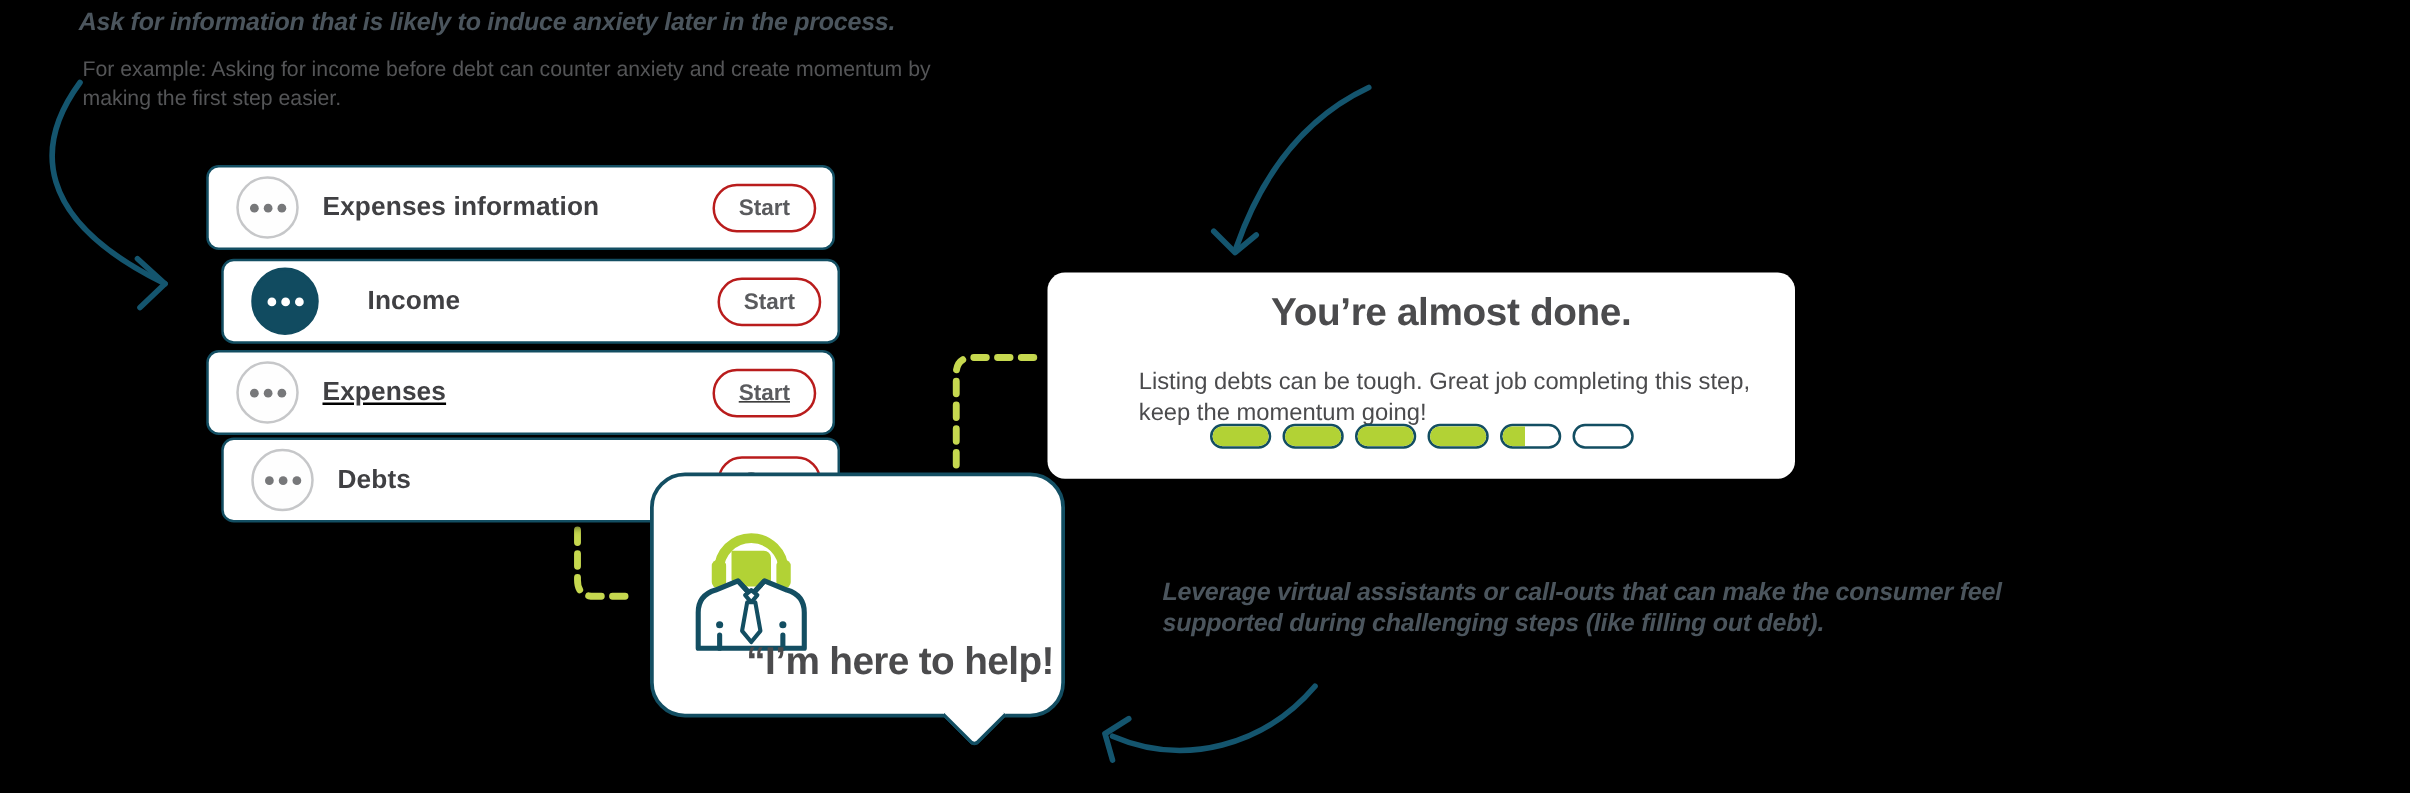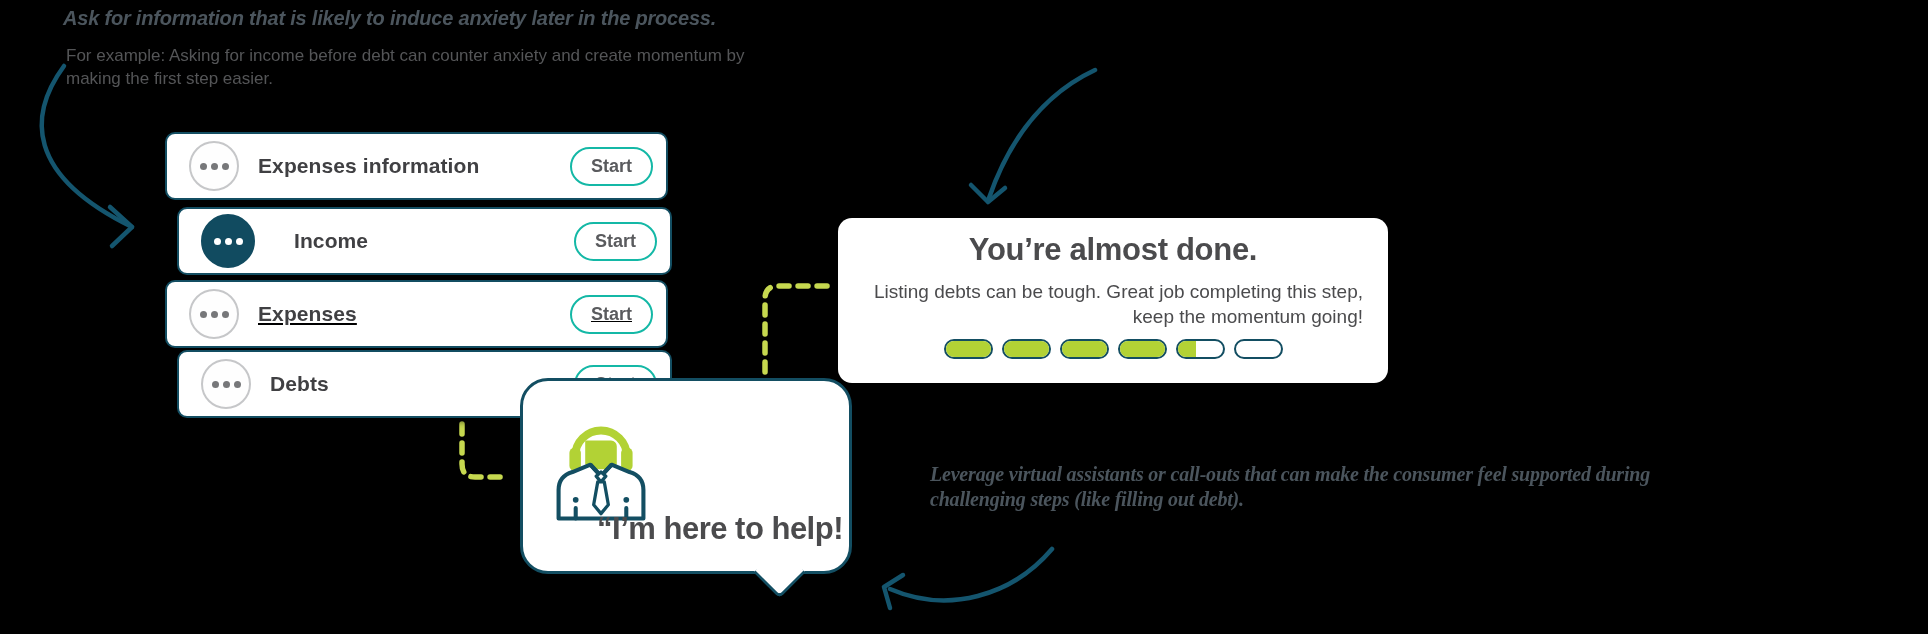--- a/index.html
+++ b/index.html
@@ -11,21 +11,21 @@
   .annotation{
     position:absolute;font-weight:bold;font-style:italic;color:#4b555d;
     font-size:20px;line-height:1.26;letter-spacing:-0.2px;
   }
   .annotation.title-left{left:63px;top:6px;width:900px;white-space:nowrap;}
   .para{
     position:absolute;left:66px;top:44px;width:690px;color:#545557;
     font-size:17px;line-height:1.38;
   }
   .annotation.top-right{left:1110px;top:26px;width:720px;}
-  .annotation.bottom-right{left:930px;top:462px;width:730px;font-family:Liberation Serif, serif;}
+  .annotation.bottom-right{left:930px;top:462px;width:730px;}
 
   
   #connector-layer{position:absolute;left:0;top:0;width:1928px;height:634px;z-index:1;pointer-events:none;}
 
   
   .step-row{
     position:absolute;height:68px;background:#fff;border:2.5px solid #134e62;
     border-radius:10px;display:flex;align-items:center;
     padding:0 13px 0 22px;box-sizing:border-box;z-index:3;
     box-shadow:3px 4px 6px rgba(0,0,0,0.55);
@@ -36,35 +36,35 @@
   .step-row.r3{left:177px;top:350px;width:495px;}
   .step-circle{
     width:46px;height:46px;border-radius:50%;border:2px solid #c6c7c9;background:#fefefe;
     display:flex;align-items:center;justify-content:center;gap:4px;flex:0 0 auto;
   }
   .step-circle i{display:block;width:7px;height:7px;border-radius:50%;background:#77787a;}
   .step-row.active .step-circle{width:50px;height:50px;background:#114b60;border-color:#114b60;}
   .step-row.active .step-circle i{background:#fff;}
   .step-label{margin-left:19px;font-size:21px;font-weight:bold;color:#404043;letter-spacing:0.1px;}
   .start-btn{
-    margin-left:auto;background:#fff;border:2px solid #14b8a6;border-radius:20px;
+    margin-left:auto;background:#fff;border:2px solid #b91c1c;border-radius:20px;
     color:#5a5b5e;font-family:"Liberation Sans",sans-serif;font-size:18px;font-weight:bold;
     padding:7px 19px;cursor:pointer;
   }
 
   
   .progress-card{
     position:absolute;left:838px;top:218px;width:550px;height:165px;background:#fff;
-    border-radius:14px;z-index:4;box-shadow:0 4px 12px rgba(0,0,0,0.45);
+    border-radius:14px;z-index:4;box-shadow:0 4px 12px rgba(0,0,0,0.45);padding-left:48px;
   }
   .progress-card h2{
     margin:14px 0 0 0;text-align:center;font-size:31px;color:#4b4b4d;letter-spacing:-0.3px;
   }
   .progress-card p{
-    margin:12px auto 0 auto;width:500px;text-align:right;font-size:19px;line-height:1.3;color:#4b4b4d;
+    margin:26px auto 0 auto;width:500px;text-align:left;font-size:19px;line-height:1.3;color:#4b4b4d;
   }
   .pills{position:absolute;left:0;right:0;top:121px;display:flex;justify-content:center;gap:9px;}
   .pill{
     width:49px;height:20px;border:2px solid #134e62;border-radius:12px;background:#fff;
     overflow:hidden;box-sizing:border-box;
   }
   .pill-fill{height:100%;background:#b2d235;}
 
   
   .bubble{

